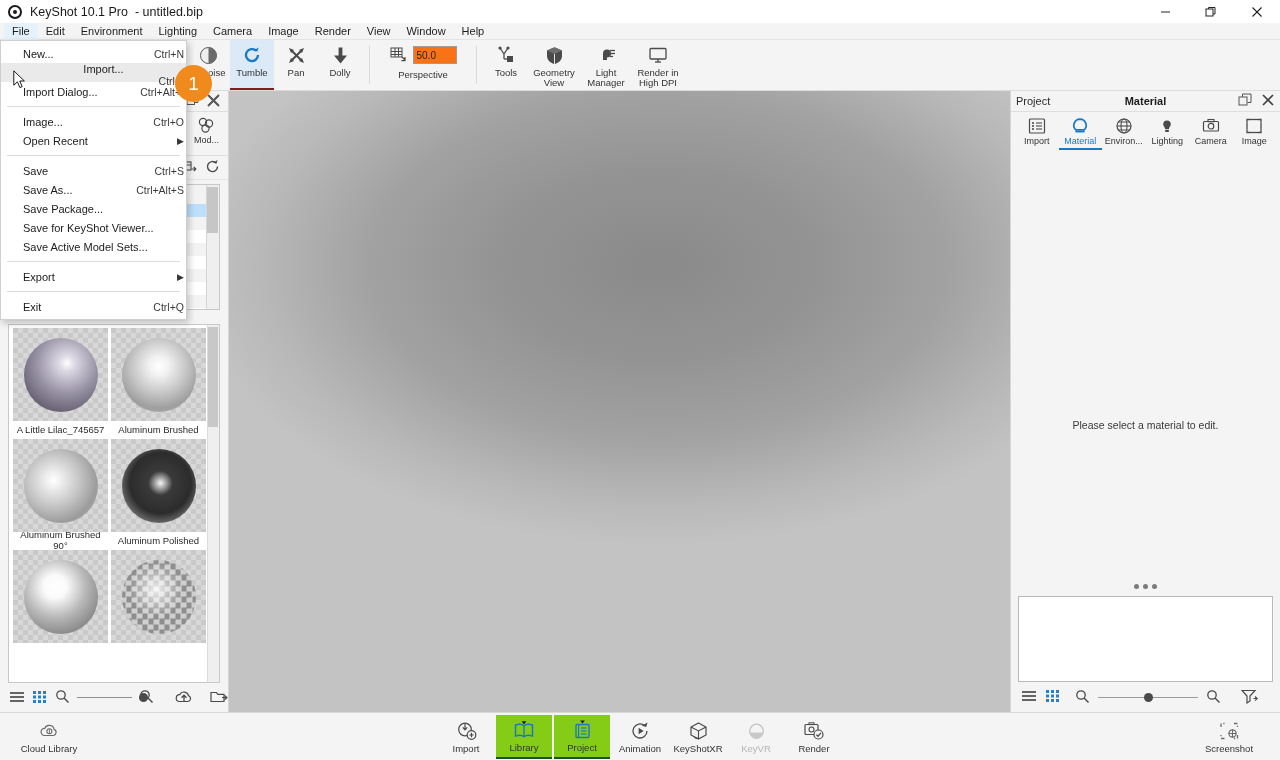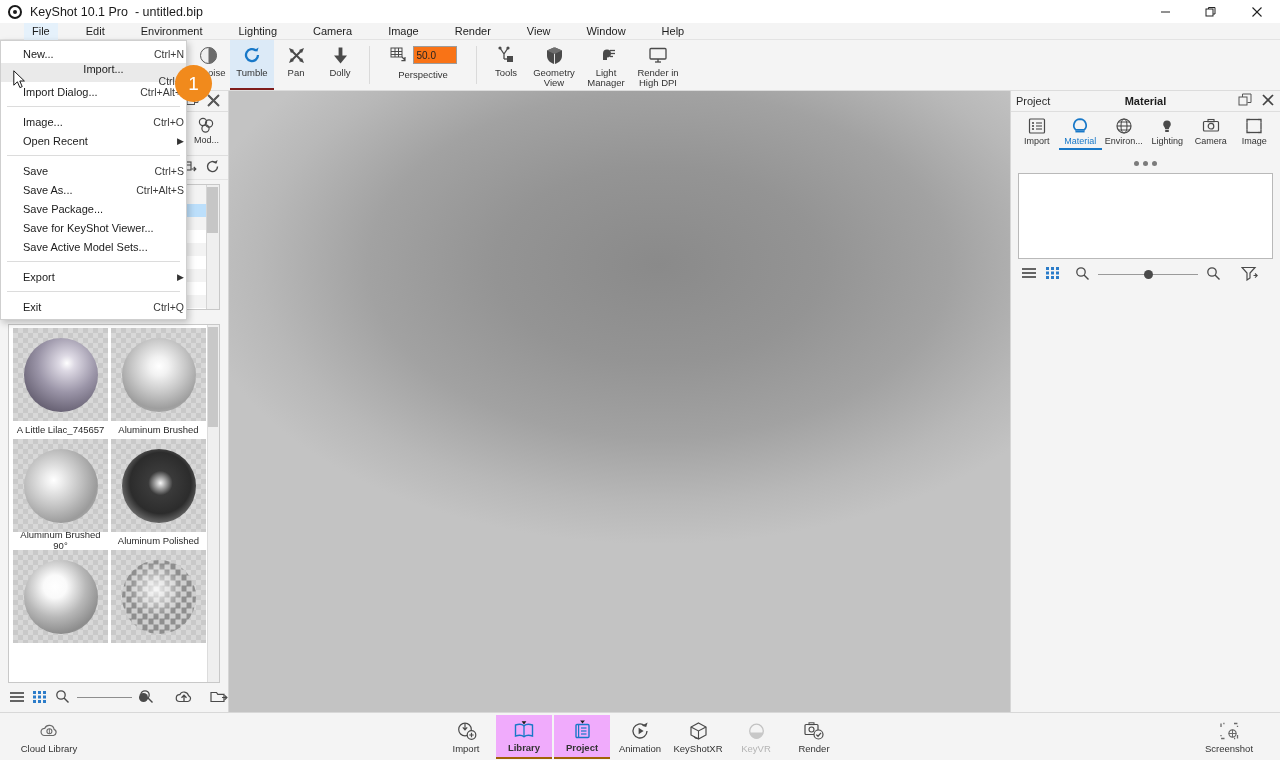--- a/index.html
+++ b/index.html
@@ -33,21 +33,21 @@
     width: 46px; height: 23px; display: flex; align-items: center; justify-content: center;
     color: #222;
   }
 
   
   .menubar {
     position: absolute; left: 0; top: 23px; width: 1280px; height: 17px;
     background: #f4f4f4; display: flex; align-items: center; padding-left: 4px;
     border-bottom: 1px solid #e3e3e3;
   }
-  .menu-item { padding: 2px 8px; font-size: 11px; color: #1d1d1d; line-height: 13px; margin-left: 20px; }
+  .menu-item { padding: 2px 8px; font-size: 11px; color: #1d1d1d; line-height: 13px; }
   .menu-item.open { background: #e5f1fb; }
 
   
   .ribbon {
     position: absolute; left: 0; top: 40px; width: 1280px; height: 51px;
     background: #f4f4f4; border-bottom: 1px solid #dcdcdc;
     display: flex; align-items: stretch; padding-left: 186px;
   }
   .rb-sep { width: 1px; background: #dadada; margin: 6px 7px; }
   .rb-tool {
@@ -200,21 +200,21 @@
   
   .dock {
     position: absolute; left: 0; top: 712px; width: 1280px; height: 48px;
     background: #f4f4f4; border-top: 1px solid #d8d8d8; display: flex; align-items: center;
   }
   .dock-item {
     width: 56px; height: 44px; display: flex; flex-direction: column;
     align-items: center; justify-content: center; font-size: 9.5px; color: #333;
   }
   .dock-item .dico { height: 23px; display: flex; align-items: center; }
-  .dock-item.active { background: #f0abfc; border-bottom: 2px solid #a16207; font-weight: bold; }
+  .dock-item.active { background: #84cc16; border-bottom: 2px solid #14532d; }
   .dock-item.disabled { color: #b4b4b4; }
   .dock-left { position: absolute; left: 12px; display: flex; }
   .dock-center { position: absolute; left: 50%; transform: translateX(-50%); display: flex; gap: 2px; }
   .dock-right { position: absolute; right: 14px; display: flex; }
   .dock-left .dock-item, .dock-right .dock-item { width: 74px; }
 
   
   .dropdown {
     position: absolute; left: 0; top: 40px; width: 187px;
     background: #ffffff; border: 1px solid #cfcfcf;
@@ -642,20 +642,23 @@
             <line x1="2" y1="5.5" x2="2" y2="12.5" stroke="#4a4a4a" stroke-width="1.3"></line>
             <line x1="16" y1="5.5" x2="16" y2="12.5" stroke="#4a4a4a" stroke-width="1.3"></line>
             <line x1="5" y1="2.5" x2="13" y2="2.5" stroke="#4a4a4a" stroke-width="1.3"></line>
             <line x1="5" y1="15.5" x2="13" y2="15.5" stroke="#4a4a4a" stroke-width="1.3"></line>
           </svg>
         </div>
         <span>Image</span>
       </div>
     </div>
 
+    <div class="pp-body">
+      <div class="pp-msg">Please select a material to edit.</div>
+    </div>
 
     <div class="dots" style="margin-bottom:3px">
       <div class="dot"></div>
       <div class="dot"></div>
       <div class="dot"></div>
     </div>
 
     <div class="pp-matbox"></div>
 
     <div class="pp-bottom">

